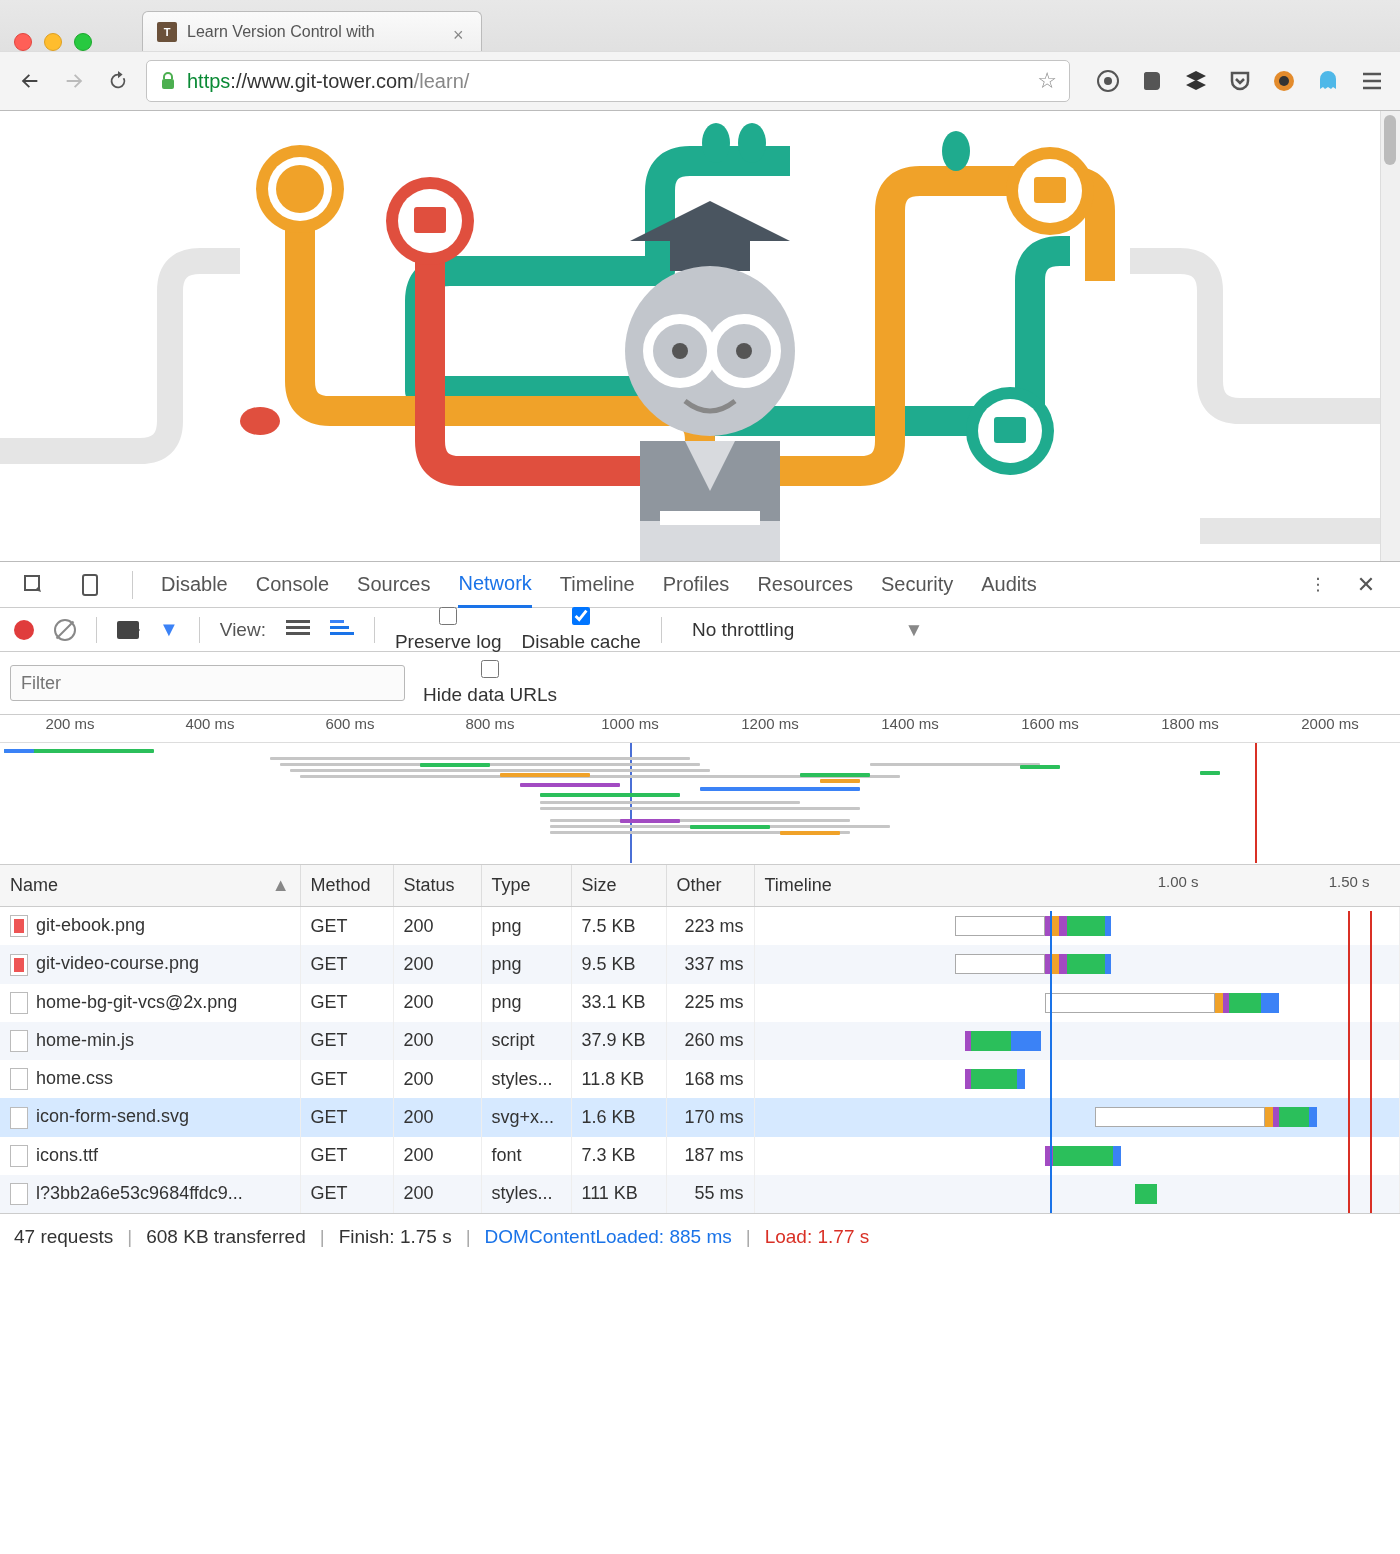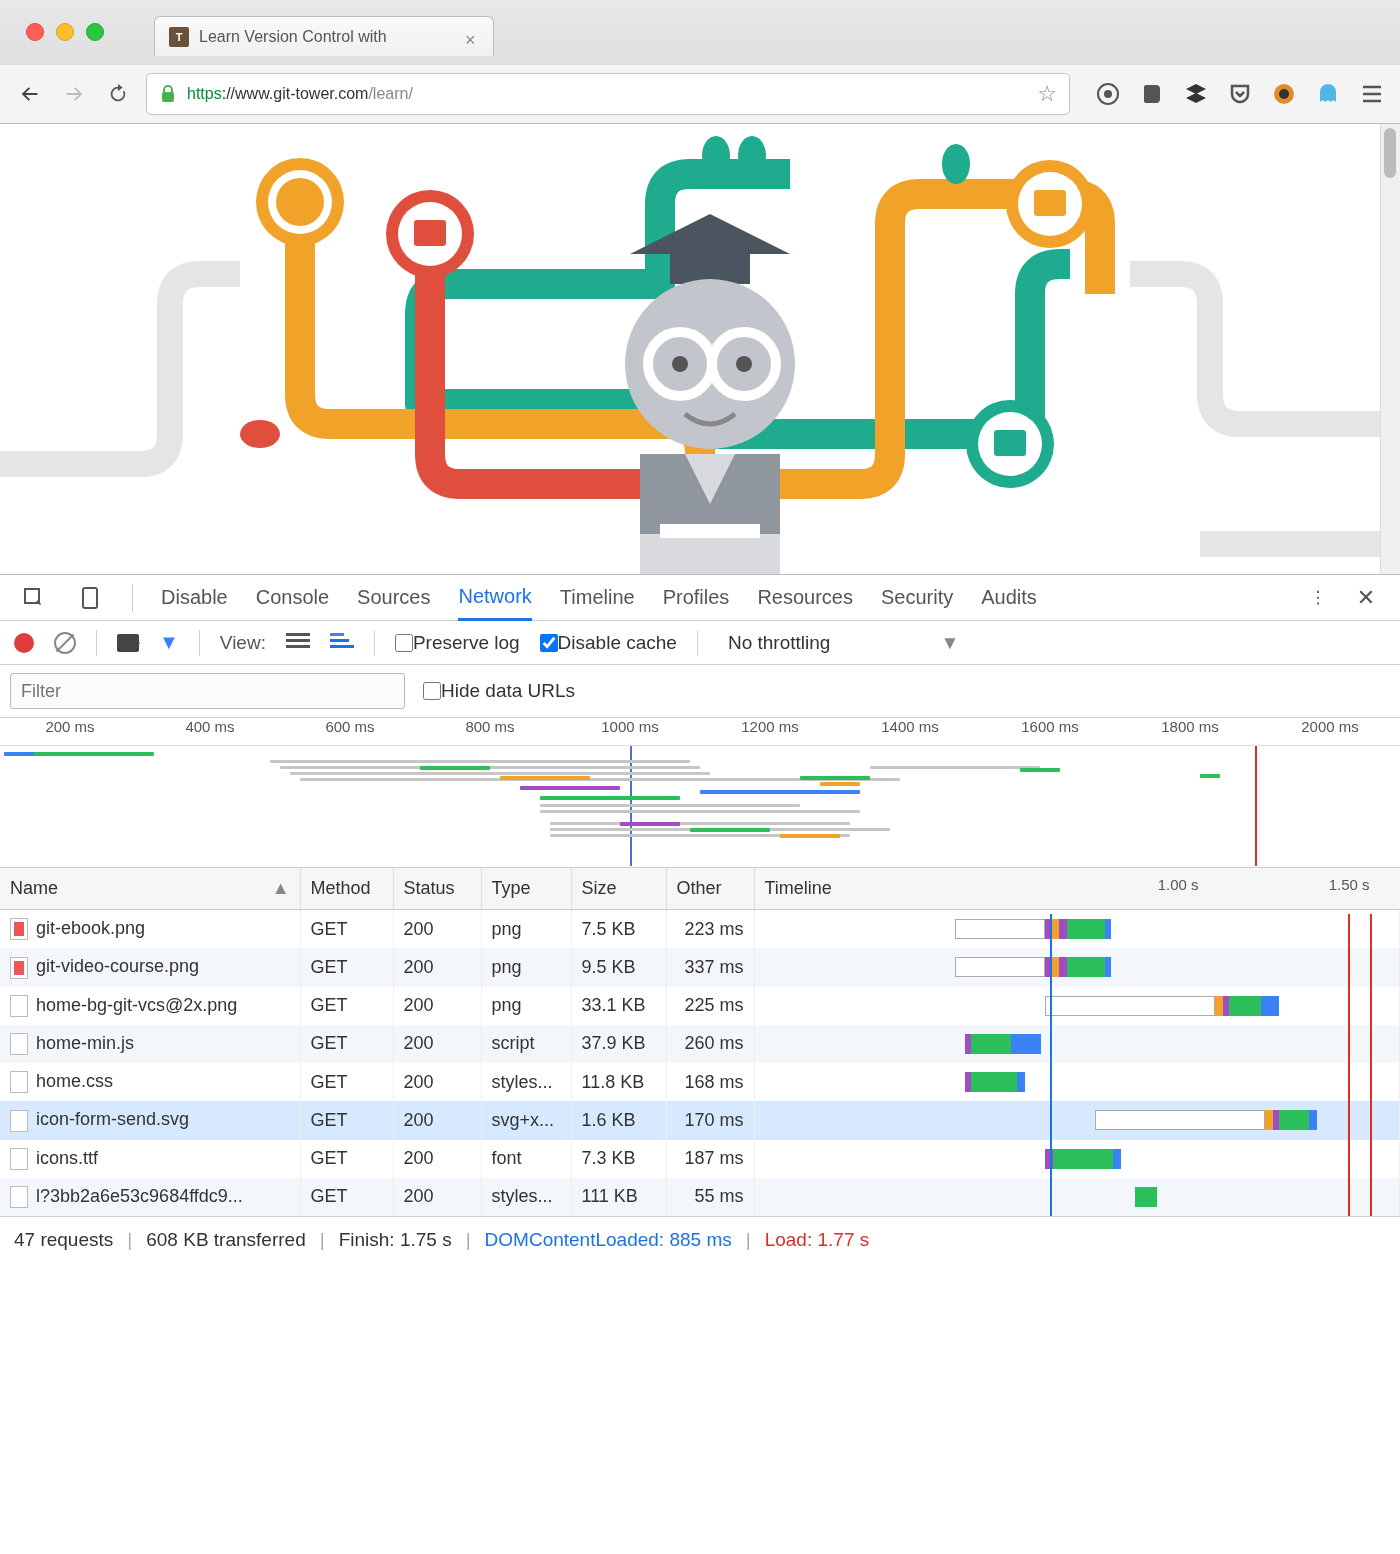--- a/index.html
+++ b/index.html
@@ -1,38 +1,38 @@
 <!DOCTYPE html>
 <html><head>
 <meta charset="utf-8">
 <style>
 * { box-sizing: border-box; margin: 0; padding: 0; }
 body { font-family: -apple-system, "Helvetica Neue", Arial, sans-serif; font-size: 17px; color: #333; background: #fff; width: 1400px; }
 
 
 .browser-chrome { background: linear-gradient(#e8e8e8, #d8d8d8); border-bottom: 1px solid #bbb; }
-.tab-strip { display: flex; align-items: center; height: 64px; padding-left: 14px; margin-left: 12px; }
+.tab-strip { display: flex; align-items: flex-end; height: 51px; padding-left: 14px; }
 .traffic-lights { display: flex; gap: 12px; margin-right: 50px; }
 .light { width: 18px; height: 18px; border-radius: 50%; }
 .light.red { background: #ff5f57; border:1px solid #e1463f;}
 .light.yellow { background: #ffbd2e; border:1px solid #dea023;}
 .light.green { background: #28c940; border:1px solid #1ca82d;}
 .tab { display:flex; align-items:center; gap:10px; background: linear-gradient(#fafafa,#f0f0f0); border:1px solid #bbb; border-bottom:none; border-radius: 6px 6px 0 0; padding: 8px 14px; height: 40px; margin-top:8px; min-width:340px; position:relative;}
 .tab-favicon { width:20px; height:20px; background:#6b513a; border-radius:2px; display:flex; align-items:center; justify-content:center;}
 .tab-favicon::before { content:"T"; color:#fff; font-size:11px; font-weight:bold;}
 .tab-title { font-size:16px; color:#555; max-width:240px; overflow:hidden; white-space:nowrap; text-overflow:ellipsis;}
 .tab-close { width:14px; height:14px; color:#888; margin-left:auto;}
 .tab-close::before{content:"×"; font-size:18px;}
 
 .toolbar { display:flex; align-items:center; gap:12px; padding:8px 14px; background:#f4f4f4; border-top:1px solid #ddd;}
 .nav-btn { width:32px; height:32px; display:flex; align-items:center; justify-content:center; color:#555; font-size:22px;}
 .nav-btn.disabled{ color:#bbb;}
 .address-bar { flex:1; display:flex; align-items:center; background:#fff; border:1px solid #c4c4c4; border-radius:5px; height:42px; padding:0 12px; gap:10px;}
 .lock-icon { width:18px; height:18px; display:flex; align-items:center; justify-content:center;}
-.url { font-size:16px; color:#333; flex:1;}
+.url { font-size:20px; color:#333; flex:1;}
 .url .proto{ color:#0a8a35;}
 .url .path { color:#888;}
 .star-icon { color:#888; font-size:22px;}
 .ext-icons { display:flex; gap:16px; margin-left:12px;}
 .ext { width:28px; height:28px; display:flex; align-items:center; justify-content:center; font-size:20px; color:#555;}
 
 
 .hero { height:450px; background:#fff; position:relative; overflow:hidden;}
 .hero svg { width:100%; height:100%; }
 
@@ -51,21 +51,21 @@
 .sep { width:1px; height:26px; background:#ccc;}
 .camera-icon { width:22px; height:18px; background:#444; border-radius:2px; position:relative;}
 .camera-icon::after{content:""; position:absolute; right:-7px; top:3px; border:6px solid transparent; border-left-color:#444;}
 .funnel-icon { color:#3b82f6; font-size:20px;}
 .view-label { color:#555; font-size:19px;}
 .view-opt { width:24px; height:20px; display:flex; flex-direction:column; gap:3px;}
 .view-opt span{ height:3px; background:#555;}
 .view-opt.waterfall span:nth-child(1){background:#3b82f6; width:60%;}
 .view-opt.waterfall span:nth-child(2){background:#1a73e8; width:80%;}
 .view-opt.waterfall span:nth-child(3){background:#1a73e8; width:100%;}
-.chk { display:flex; align-items:center; color:#333; font-size:19px;}
+.chk { display:flex; align-items:center; gap:6px; color:#333; font-size:19px;flex-direction:column;}
 .chk input { width:18px; height:18px;}
 .throttle { display:flex; align-items:center; gap:110px; color:#333; font-size:19px; margin-left:10px;}
 .caret{ color:#888;}
 
 .filter-row { display:flex; align-items:center; gap:18px; padding:8px 10px; border-bottom:1px solid #ccc;}
 .filter-input { width:395px; height:36px; border:1px solid #b8b8b8; border-radius:3px; padding:0 10px; font-size:18px; background:#fbfbfb;}
 .type-row { display:flex; align-items:center; gap:26px; padding:8px 10px; border-bottom:1px solid #ccc;}
 .type-pill { padding:4px 10px; border-radius:12px; font-size:19px; color:#333;}
 .type-pill.active { background:#888; color:#fff;}
 

